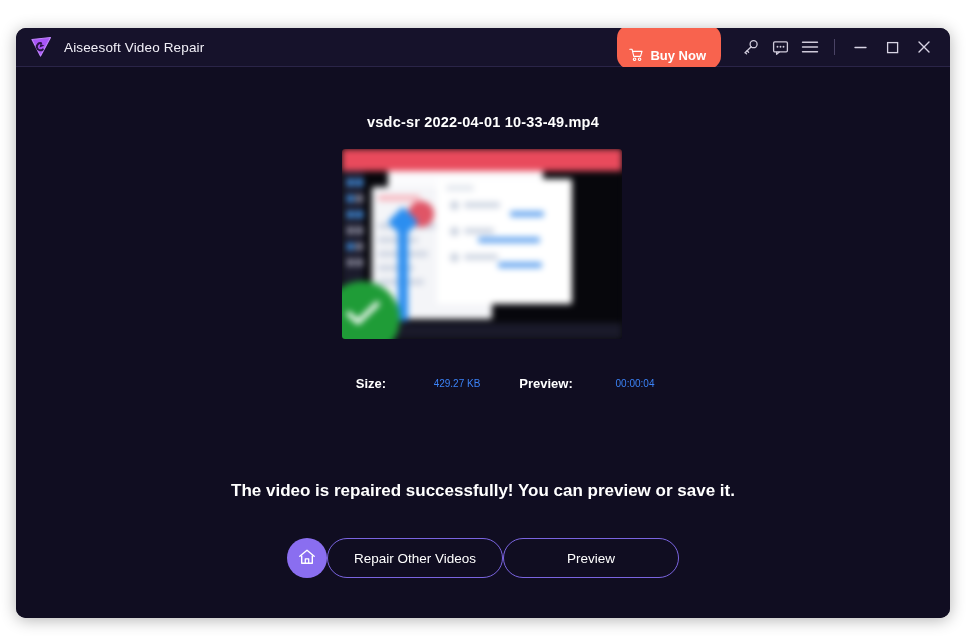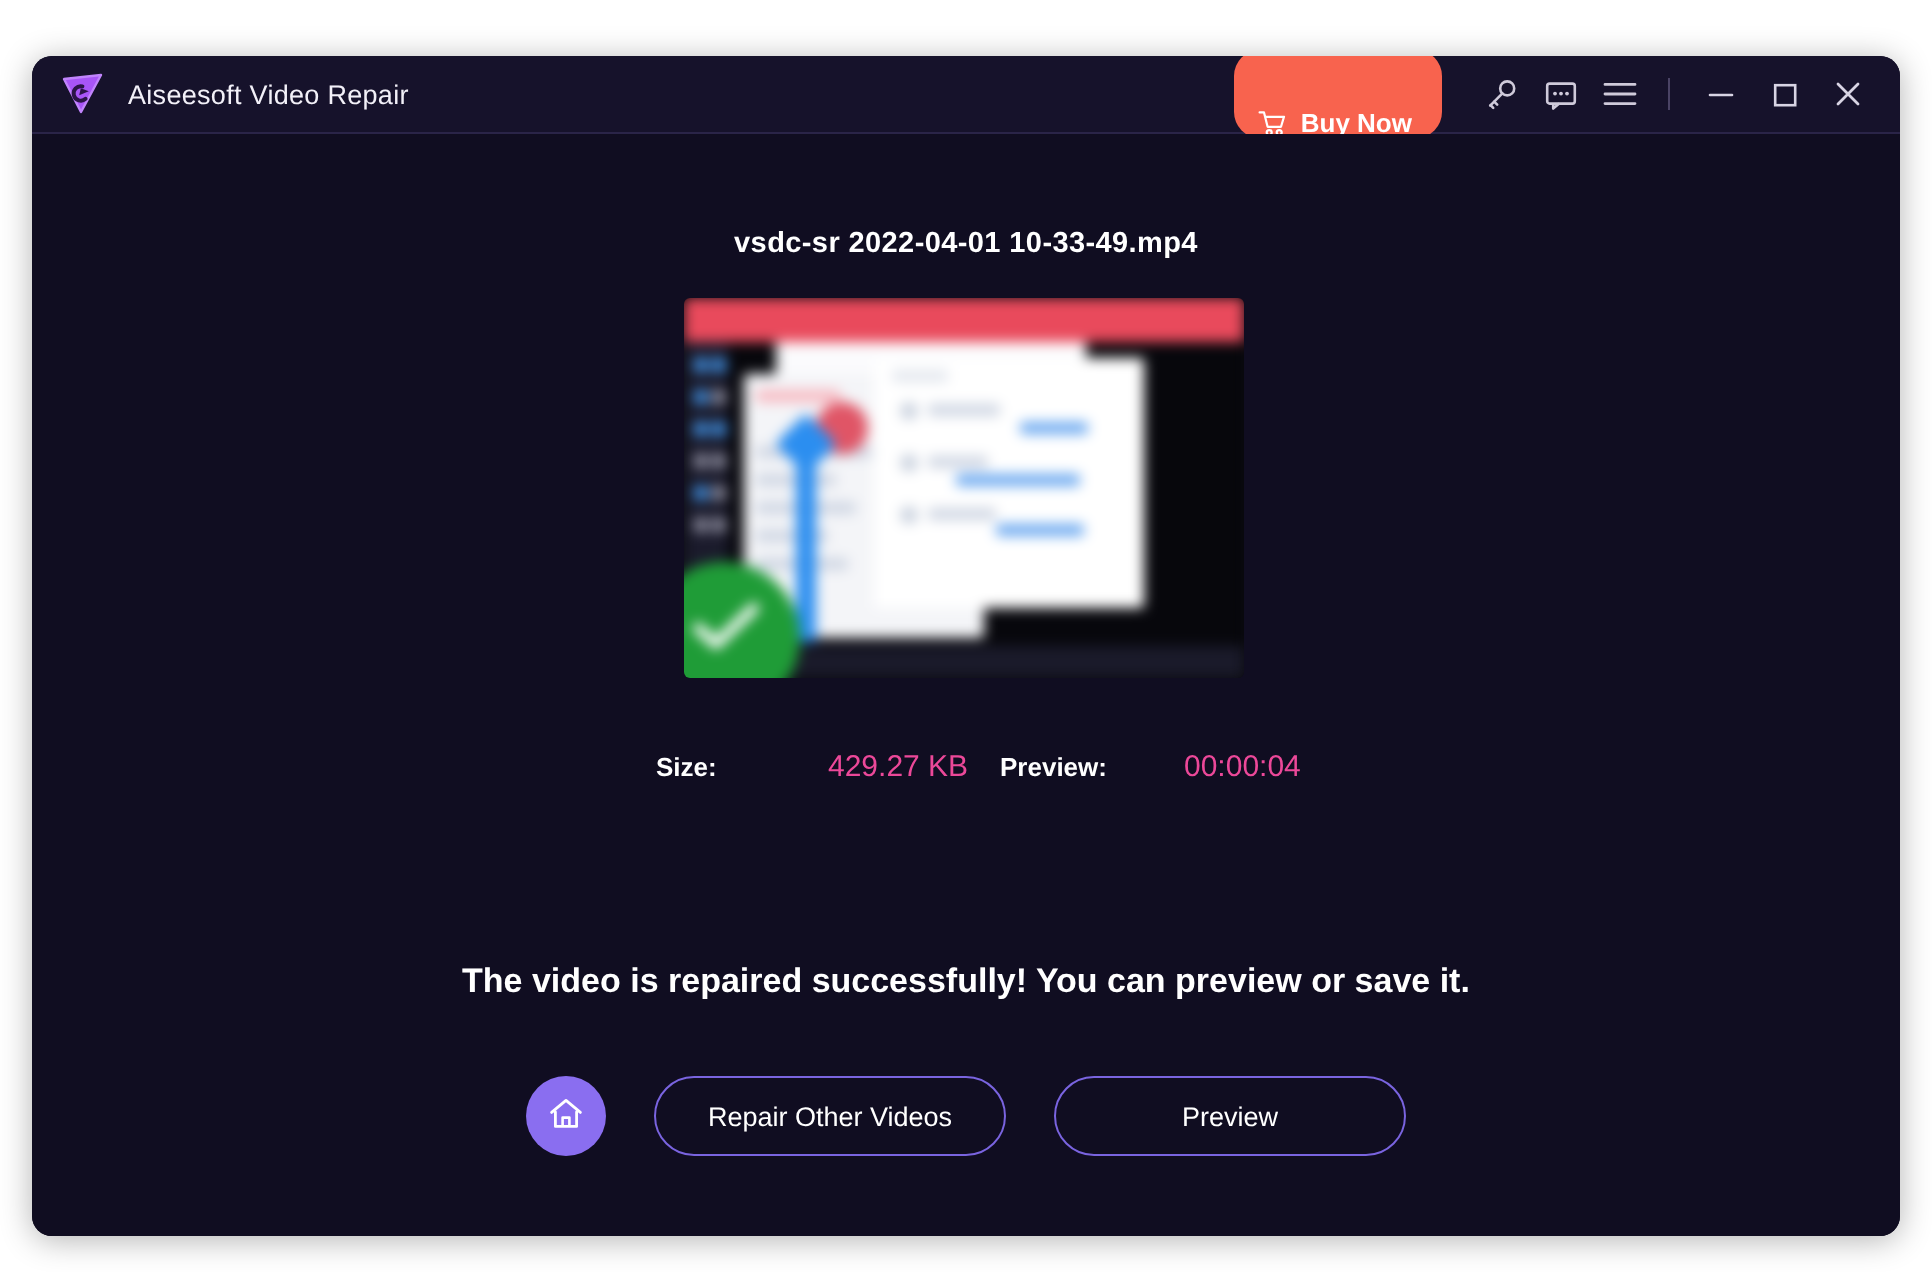--- a/index.html
+++ b/index.html
@@ -62,21 +62,21 @@
     right: 0;
     top: 0;
     height: 38px;
     display: flex;
     align-items: center;
     gap: 0;
     padding-right: 10px;
   }
   .buy-now {
     display: inline-flex;
-    align-items: flex-end;
+    align-items: center;
     gap: 6px;
     height: 44px;
     padding: 16px 15px 0 12px;
     border-radius: 13px;
     background: #f8634e;
     color: #ffffff;
     font-size: 13px;
     font-weight: bold;
     border: none;
     cursor: pointer;
@@ -200,30 +200,31 @@
   .meta {
     position: absolute;
     left: 312px;
     top: 300px;
     width: 350px;
   }
   .meta-row {
     display: flex;
     align-items: center;
     height: 32px;
+    text-align: center;
   }
   .meta-label {
     color: #ffffff;
     font-size: 13px;
     font-weight: bold;
     white-space: nowrap;
   }
   .meta-value {
-    color: #ec4899;
-    font-size: 15px;
+    color: #3b82f6;
+    font-size: 10px;
     white-space: nowrap;
   }
   .c1 { width: 86px; }
   .c2 { width: 86px; }
   .c3 { width: 92px; }
   .c4 { width: 86px; }
   
   .status-line {
     position: absolute;
     top: 414px;
@@ -235,21 +236,20 @@
   }
   
   .actions {
     position: absolute;
     top: 466px;
     left: 0; right: 0;
     height: 50px;
     display: flex;
     align-items: center;
     justify-content: center;
-    gap: 24px;
   }
   .home-btn {
     width: 40px; height: 40px; border-radius: 50%;
     background: #8a6ef0;
     display: inline-flex; align-items: center; justify-content: center;
     cursor: pointer; border: none; flex: none;
   }
   .ghost-btn {
     height: 40px;
     min-width: 176px;

